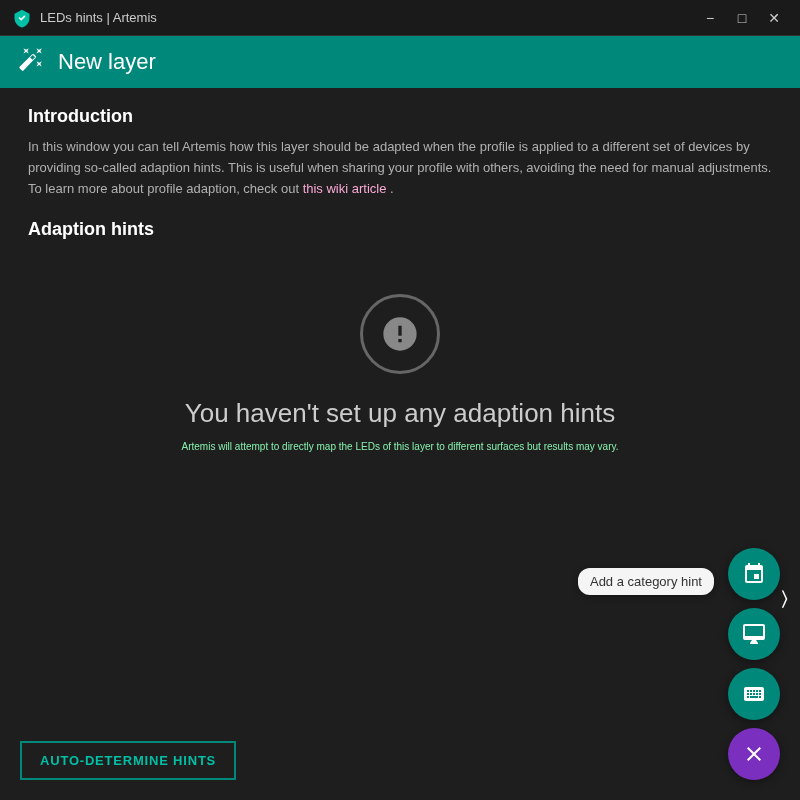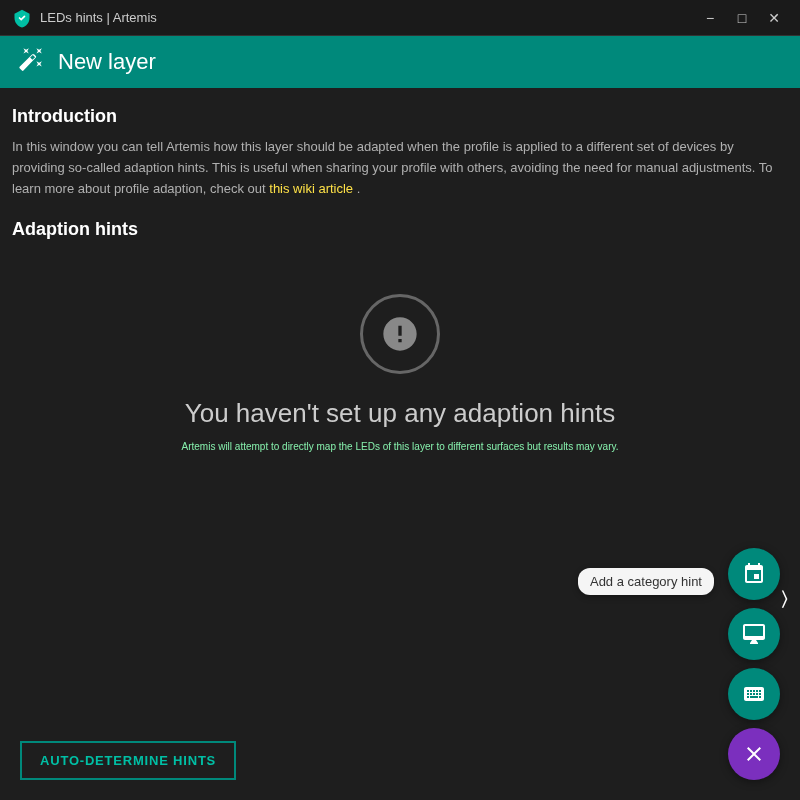--- a/index.html
+++ b/index.html
@@ -69,42 +69,42 @@
       font-size: 22px;
     }
     .header-title {
       font-size: 22px;
       font-weight: 500;
       color: white;
     }
 
     
     .main-content {
-      padding: 18px 12px;
+      padding: 18px 28px;
       height: calc(800px - 36px - 52px);
       overflow-y: auto;
       position: relative;
     }
 
     .intro-heading {
       font-size: 18px;
       font-weight: 600;
       color: #ffffff;
       margin-bottom: 10px;
     }
 
     .intro-text {
       font-size: 13px;
       color: #b0b0b0;
       line-height: 1.6;
       margin-bottom: 4px;
     }
 
     .intro-link {
-      color: #fde047;
+      color: #f9a8d4;
       text-decoration: none;
     }
 
     .adaption-heading {
       font-size: 18px;
       font-weight: 700;
       color: #ffffff;
       margin-top: 20px;
       margin-bottom: 24px;
     }

